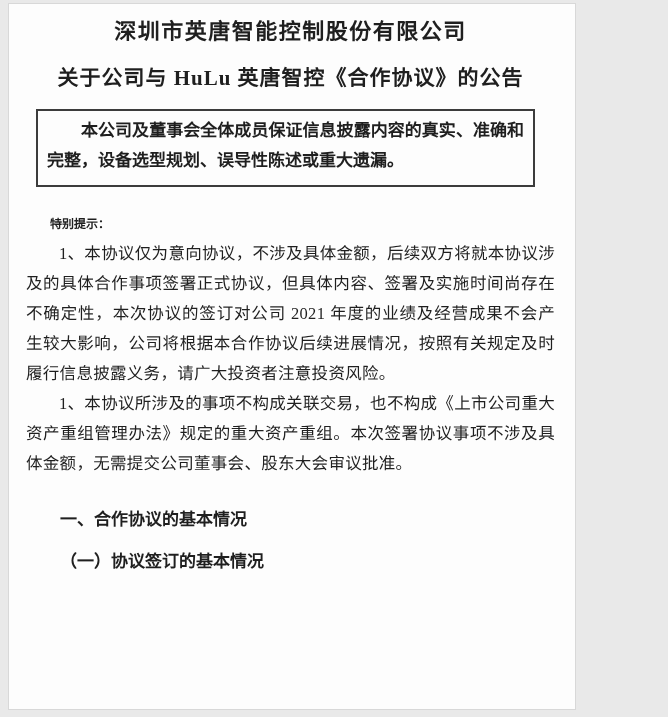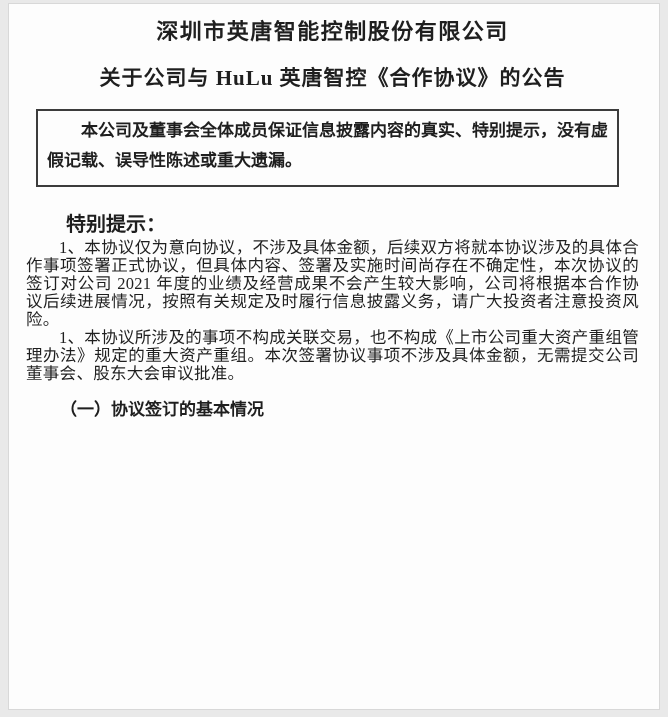--- a/index.html
+++ b/index.html
@@ -8,21 +8,21 @@
   *{margin:0;padding:0;box-sizing:border-box;}
   html,body{width:668px;height:717px;}
   body{
     background:var(--canvas);
     font-family:"Liberation Serif","DejaVu Serif",serif;
     color:var(--text);
     position:relative;
     overflow:hidden;
   }
   .page{
-    position:absolute; top:3px; left:8px; width:652px; height:707px;
+    position:absolute; top:3px; left:8px; width:568px; height:707px;
     background:var(--page);
     border:1px solid var(--edge);
     padding:11px 20px 0 17px;
   }
   .title1{
     font-size:22px; font-weight:bold; text-align:center;
     letter-spacing:1.5px; line-height:30px; margin-top:2px;
   }
   .title2{
     font-size:21px; font-weight:bold; text-align:center;
@@ -31,50 +31,51 @@
   .disclaimer-box{
     border:2px solid var(--box_border);
     margin:16px 20px 0 10px;
     padding:5px 9px 9px 9px;
   }
   .disclaimer-box p{
     font-size:17px; font-weight:bold; line-height:30px;
     text-align:justify; text-indent:2em;
   }
   .notice-label{
-    font-size:20px; font-weight:bold; line-height:30px;
+    font-size:12px; font-weight:bold; line-height:30px;
     margin-top:22px; text-indent:2em;
   }
   .para{
-    font-size:16.5px; line-height:18px;
+    font-size:16.5px; line-height:30px;
     text-align:justify; text-indent:2em;
     letter-spacing:0.3px;
   }
   .heading{
     font-size:17px; font-weight:bold; line-height:30px; text-indent:2em;
   }
   .gap-lg{margin-top:26px;}
   .gap-md{margin-top:12px;}
 </style>
 </head>
 <body>
 
 <div class="page">
 
   <h1 class="title1">深圳市英唐智能控制股份有限公司</h1>
 
   <h2 class="title2">关于公司与 HuLu 英唐智控《合作协议》的公告</h2>
 
   <div class="disclaimer-box">
-    <p>本公司及董事会全体成员保证信息披露内容的真实、特别提示，没有虚假记载、误导性陈述或重大遗漏。</p>
+    <p>本公司及董事会全体成员保证信息披露内容的真实、准确和完整，设备选型规划、误导性陈述或重大遗漏。</p>
   </div>
 
   <p class="notice-label">特别提示：</p>
 
   <p class="para">1、本协议仅为意向协议，不涉及具体金额，后续双方将就本协议涉及的具体合作事项签署正式协议，但具体内容、签署及实施时间尚存在不确定性，本次协议的签订对公司 2021 年度的业绩及经营成果不会产生较大影响，公司将根据本合作协议后续进展情况，按照有关规定及时履行信息披露义务，请广大投资者注意投资风险。</p>
 
   <p class="para">1、本协议所涉及的事项不构成关联交易，也不构成《上市公司重大资产重组管理办法》规定的重大资产重组。本次签署协议事项不涉及具体金额，无需提交公司董事会、股东大会审议批准。</p>
 
+  <p class="heading gap-lg">一、合作协议的基本情况</p>
 
   <p class="heading gap-md">（一）协议签订的基本情况</p>
 
 
 </div>
 
 </body></html>

